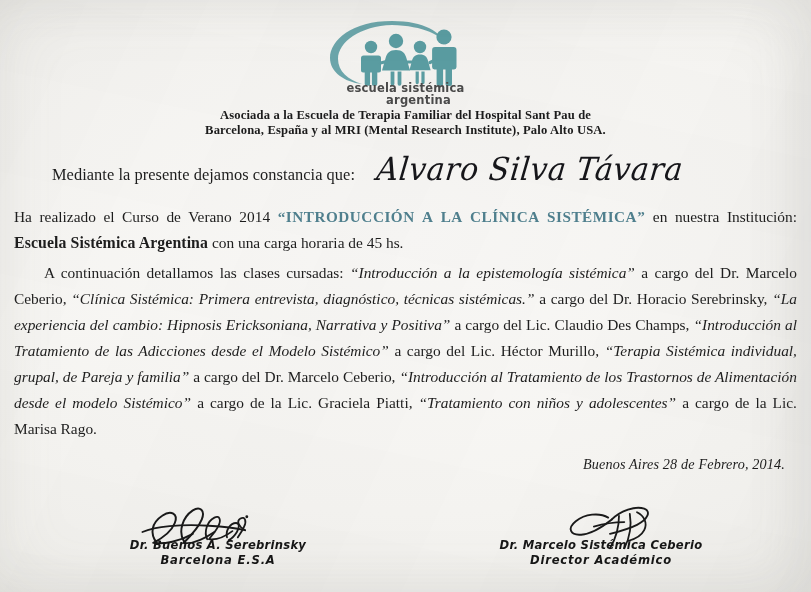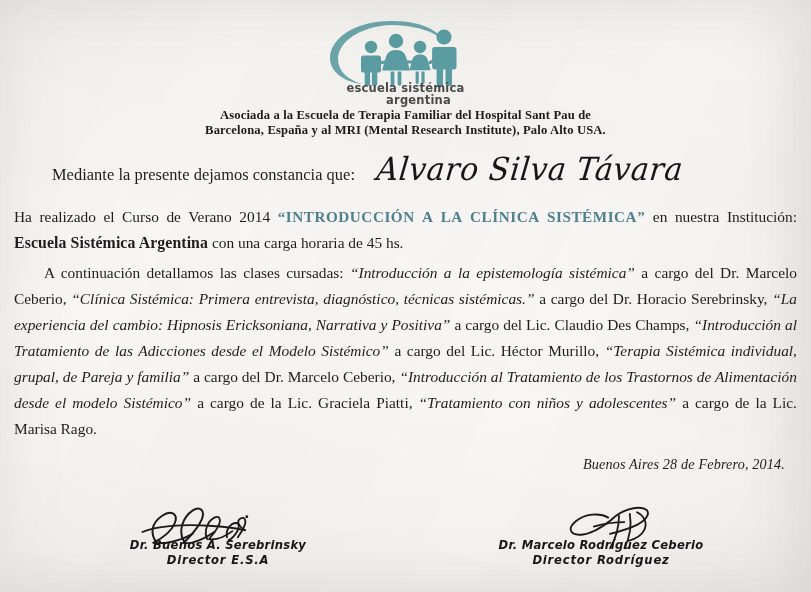--- a/index.html
+++ b/index.html
@@ -290,32 +290,32 @@
           <path d="M52 52 C 44 42, 46 30, 58 22 C 68 15, 76 20, 72 30 C 68 40, 56 48, 48 52 C 60 54, 78 50, 92 42" stroke-width="2.2"></path>
           <path d="M82 50 C 76 40, 80 24, 92 16 C 100 11, 106 16, 102 26 C 98 36, 88 46, 82 52 C 92 54, 104 48, 116 40" stroke-width="2.2"></path>
           <path d="M108 48 C 104 40, 108 28, 116 24 C 122 21, 124 27, 120 34 C 117 40, 112 45, 110 48 C 118 49, 128 45, 136 39" stroke-width="2"></path>
           <path d="M130 46 C 128 38, 134 30, 140 30 C 144 30, 144 35, 141 40 C 138 45, 134 48, 132 49" stroke-width="2"></path>
           <path d="M36 40 C 50 34, 78 31, 110 33 C 130 34, 142 36, 150 38" stroke-width="2.1"></path>
           <path d="M150 38 C 143 34, 140 28, 145 25 C 150 22, 152 28, 149 34 C 147 39, 144 43, 142 46" stroke-width="2"></path>
           <circle cx="152" cy="23" r="1.6" fill="#1a1a1a" stroke="none"></circle>
         </g>
       </svg>
       <div class="sig-name">Dr. Buenos A. Serebrinsky</div>
-      <div class="sig-role">Director      E.S.A</div>
+      <div class="sig-role">Barcelona      E.S.A</div>
     </div>
 
     <div class="sig-block right">
       <svg class="sig-mark" viewBox="0 0 240 60">
         <g fill="none" stroke="#1a1a1a" stroke-linecap="round" stroke-linejoin="round">
           <path d="M128 24 C 118 18, 102 20, 92 28 C 82 36, 86 44, 98 43 C 110 42, 122 34, 132 26" stroke-width="2.1"></path>
           <path d="M112 34 C 122 31, 134 29, 146 29" stroke-width="1.8"></path>
           <path d="M132 26 C 142 16, 158 11, 168 14 C 176 17, 172 26, 160 32 C 150 37, 138 40, 130 42" stroke-width="2.1"></path>
           <path d="M140 22 C 140 34, 136 48, 130 58" stroke-width="2"></path>
           <path d="M152 20 C 154 32, 152 46, 146 58" stroke-width="2"></path>
           <path d="M160 18 C 168 22, 172 30, 168 38 C 165 44, 158 48, 150 50" stroke-width="2"></path>
         </g>
       </svg>
-      <div class="sig-name">Dr. Marcelo Rodríguez Ceberio</div>
-      <div class="sig-role">Director Rodríguez</div>
+      <div class="sig-name">Dr. Marcelo Sistémica Ceberio</div>
+      <div class="sig-role">Director Académico</div>
     </div>
 
   </div>
 </div>
 
 </body></html>

